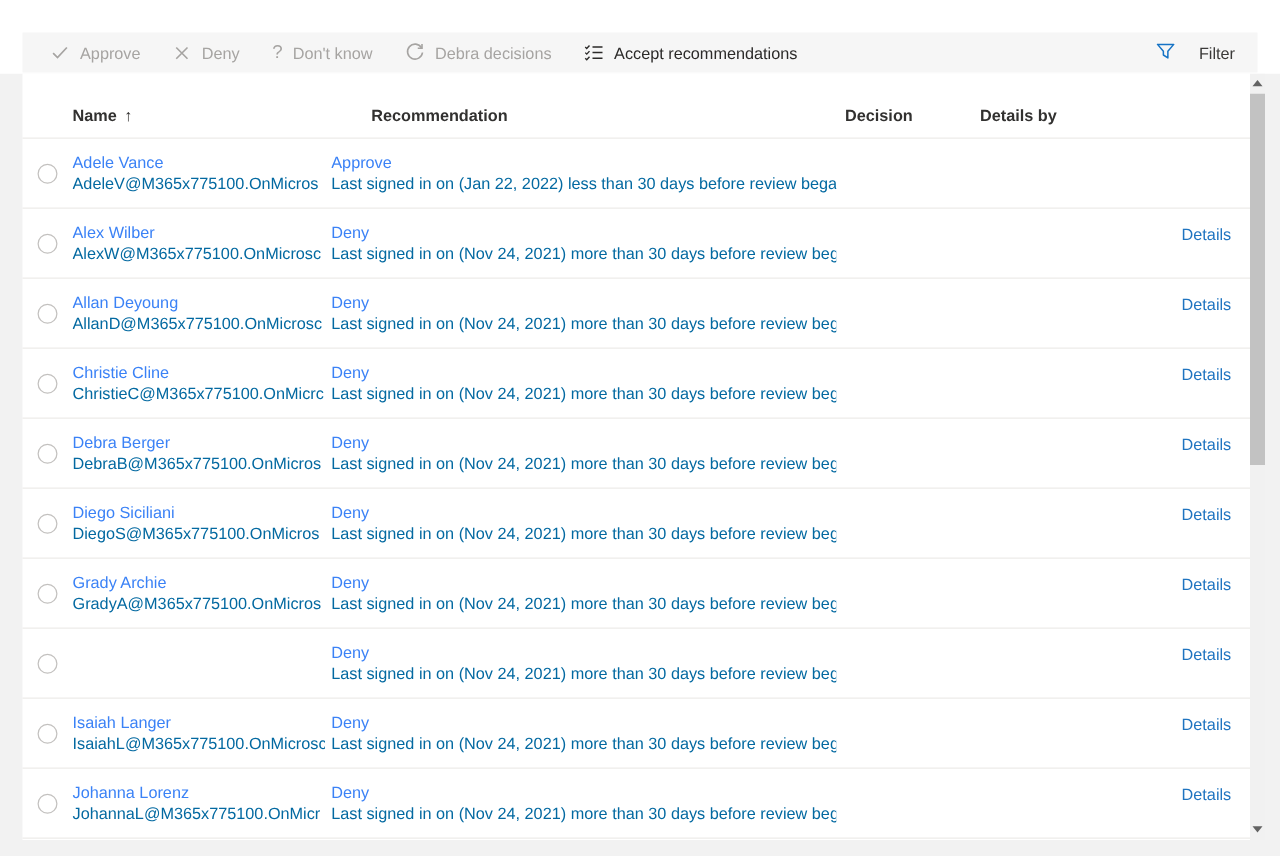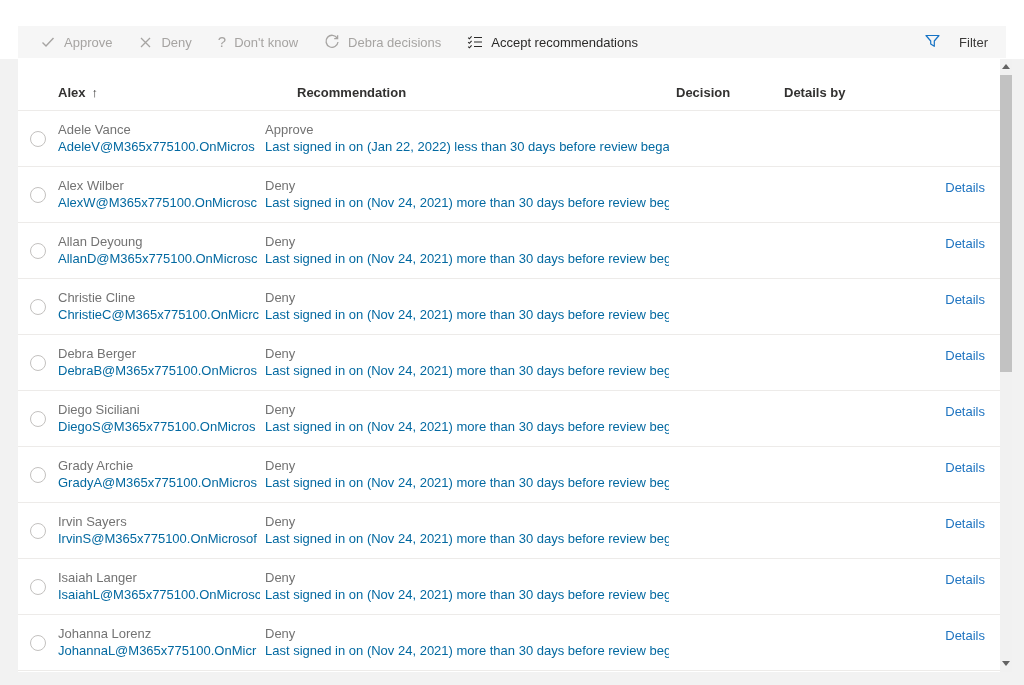--- a/index.html
+++ b/index.html
@@ -49,21 +49,21 @@
     position:relative; height:56px; border-bottom:1px solid #edebe9;
     font-size:13px; line-height:17px;
   }
   .radio {
     position:absolute; left:12px; top:20px;
     width:16px; height:16px; border-radius:50%;
     border:1.3px solid #c3c1bf; background:#fff; cursor:pointer;
   }
   .cell-name { position:absolute; left:40px; top:10px; width:202px; overflow:hidden; }
   .cell-rec  { position:absolute; left:247px; top:10px; width:404px; overflow:hidden; }
-  .line-primary   { color:#737373; white-space:nowrap; overflow:hidden; }
+  .line-primary   { color:#3b82f6; white-space:nowrap; overflow:hidden; }
   .line-secondary { color:#0369a1; white-space:nowrap; overflow:hidden; }
   .details-link {
     position:absolute; right:15px; top:20px;
     color:#1f74c0; font-size:13px; text-decoration:none; cursor:pointer; white-space:nowrap;margin-top:48px;
   }
   
   .scrollbar {
     position:absolute; right:0; top:0; width:12px; height:613px;
     background:#f1f1f1;
   }
@@ -134,21 +134,21 @@
     </span>
     <span>Filter</span>
   </div>
 </div>
 
 <div class="panel">
 
   <div class="table-area">
     <div class="thead">
       <div class="th th-name">
-        <span>Alex</span>
+        <span>Name</span>
         <span class="sort-arrow">↑</span>
       </div>
       <div class="th th-rec">
         <span>Recommendation</span>
       </div>
       <div class="th th-dec">
         <span>Decision</span>
       </div>
       <div class="th th-rev">
         <span>Details by</span>
@@ -242,24 +242,20 @@
     </div>
     <div class="cell-rec">
       <div class="line-primary">Deny</div>
       <div class="line-secondary">Last signed in on (Nov 24, 2021) more than 30 days before review beg</div>
     </div>
     <a class="details-link">Details</a>
   </div>
 
   <div class="row">
     <div class="radio"></div>
-    <div class="cell-name">
-      <div class="line-primary">Irvin Sayers</div>
-      <div class="line-secondary">IrvinS@M365x775100.OnMicrosof</div>
-    </div>
     <div class="cell-rec">
       <div class="line-primary">Deny</div>
       <div class="line-secondary">Last signed in on (Nov 24, 2021) more than 30 days before review beg</div>
     </div>
     <a class="details-link">Details</a>
   </div>
 
   <div class="row">
     <div class="radio"></div>
     <div class="cell-name">

